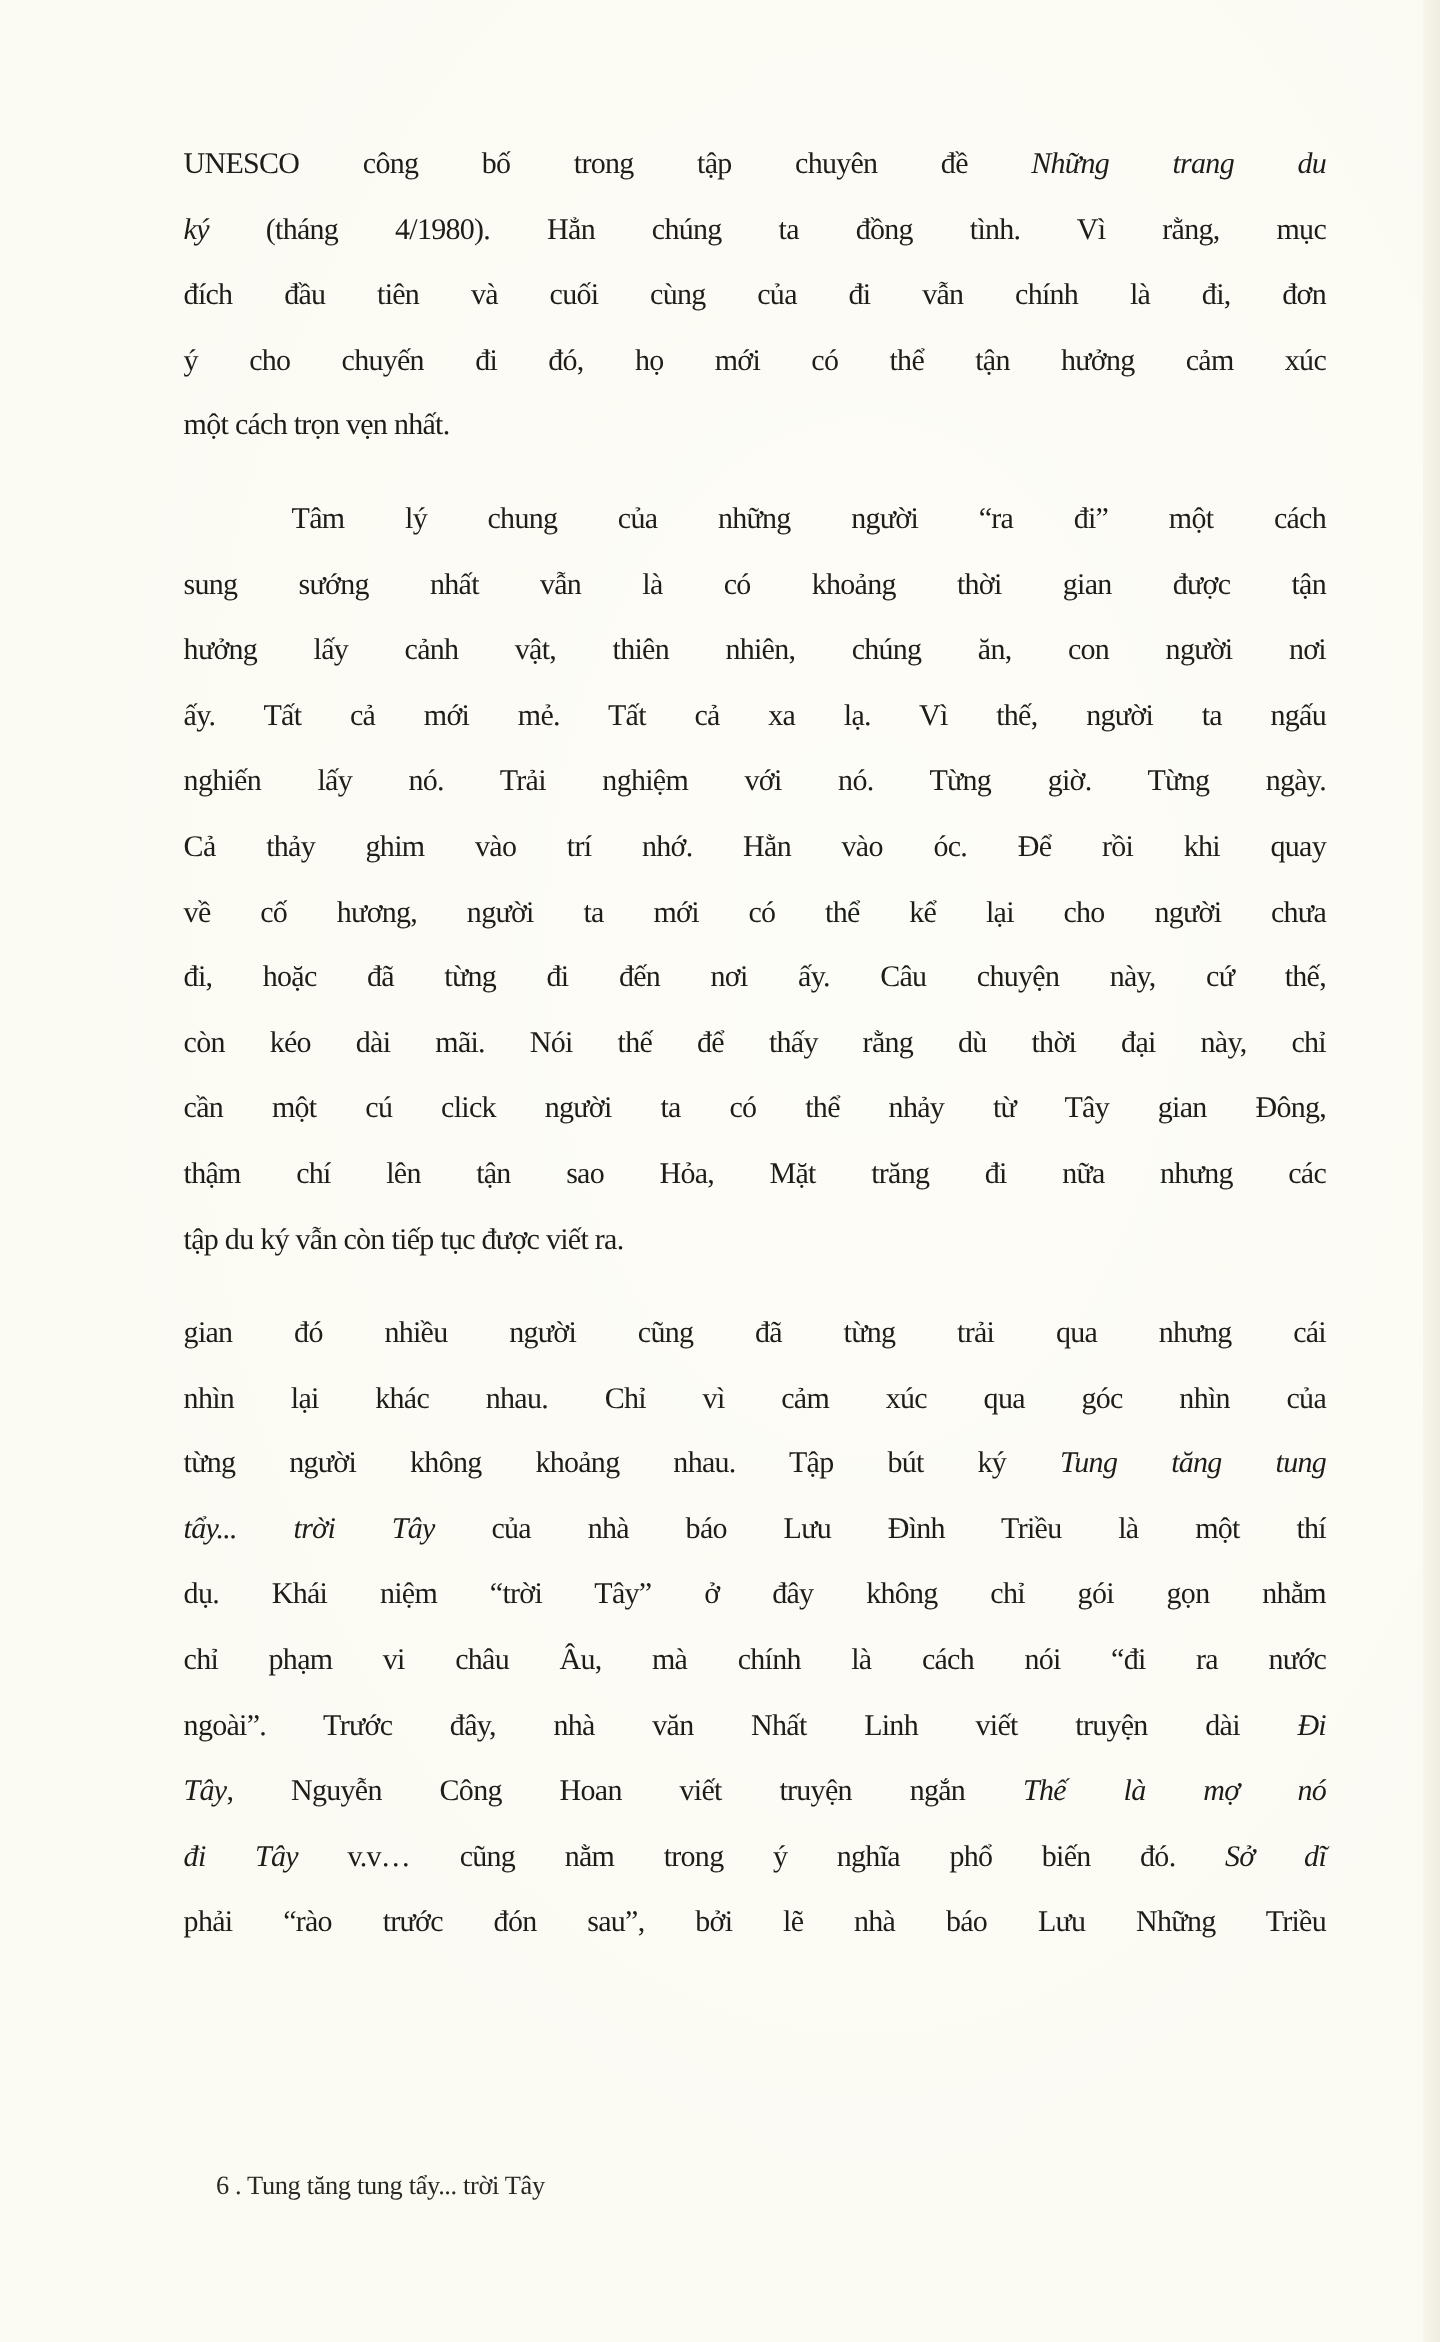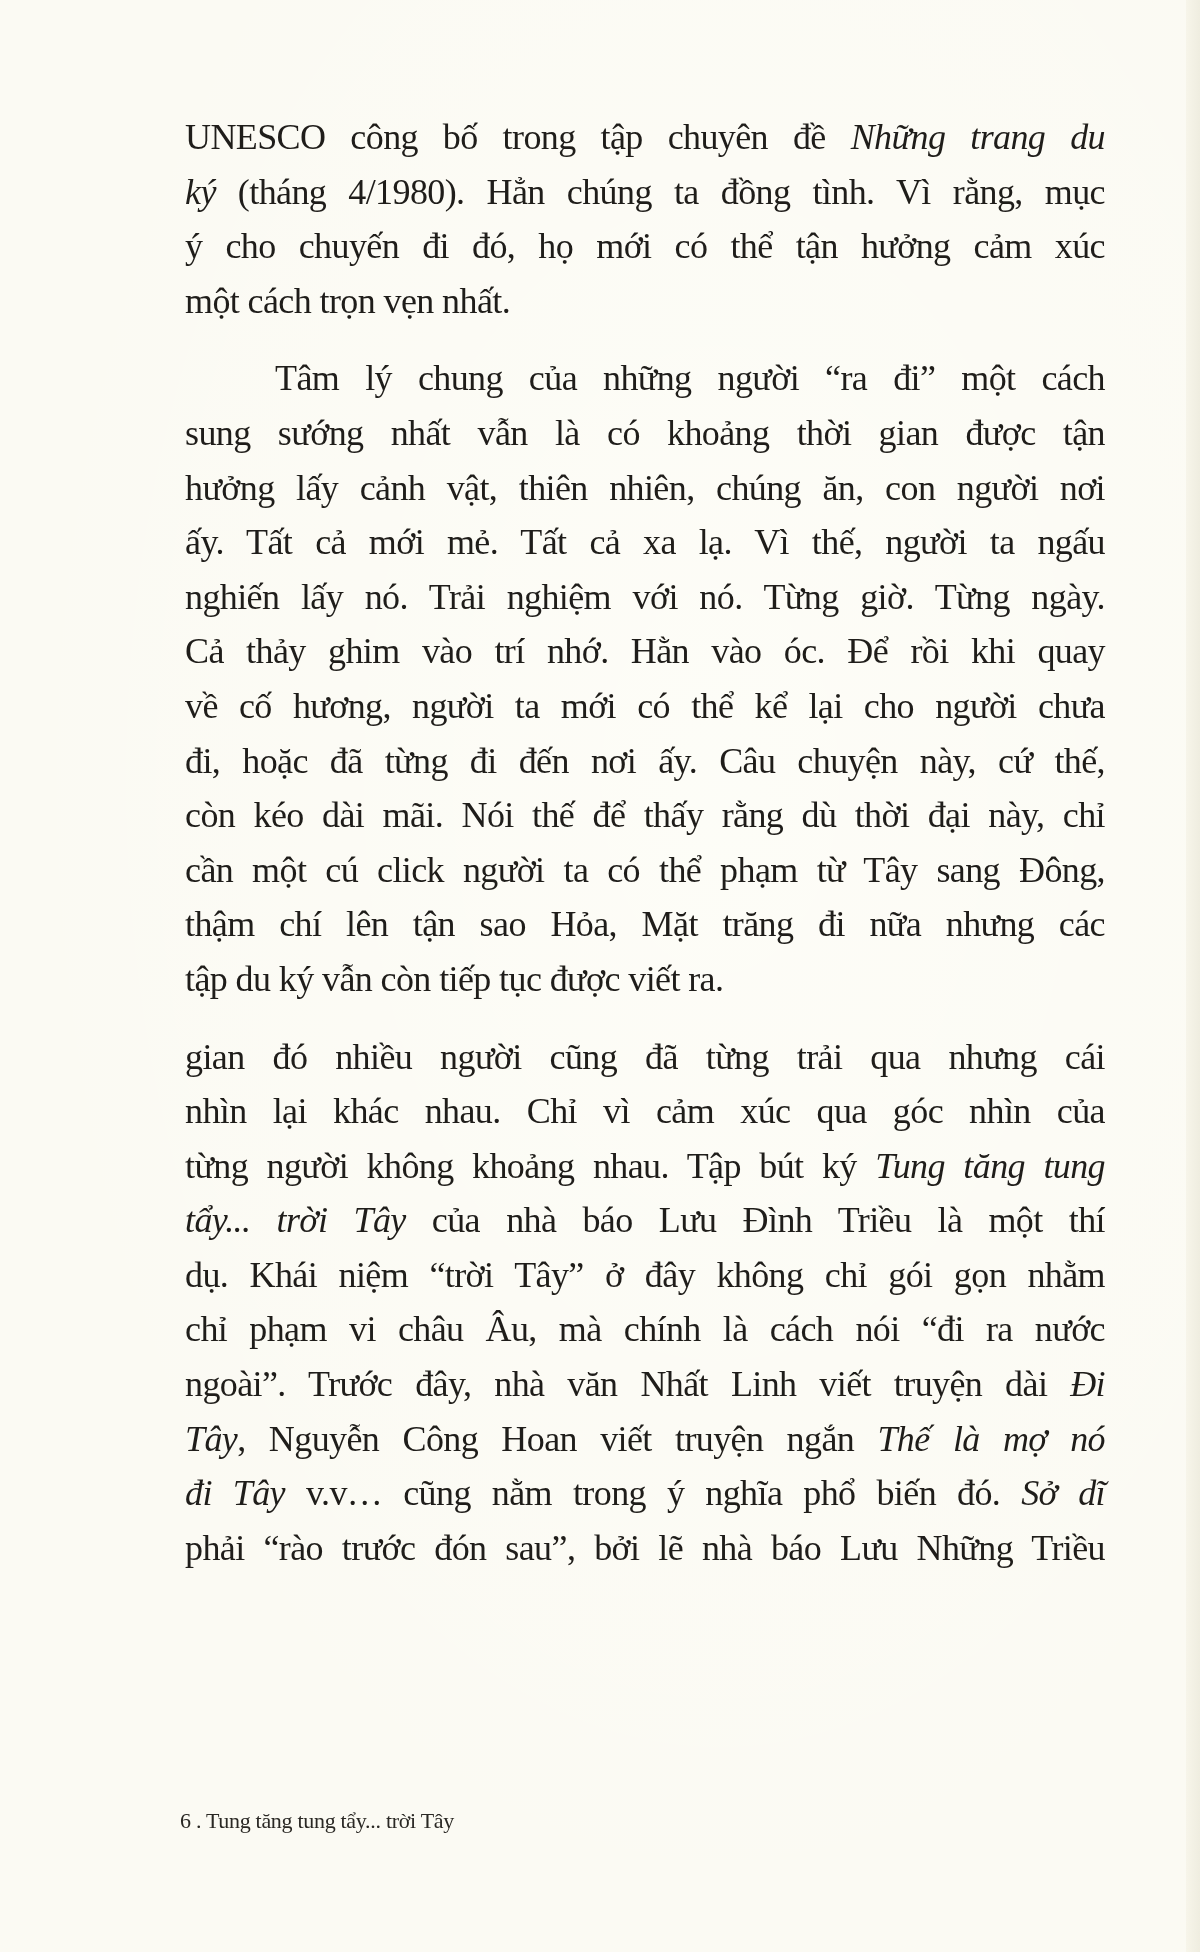--- a/index.html
+++ b/index.html
@@ -36,26 +36,25 @@
     .body-text {
       position: absolute;
       left: 153px;
       top: 110px;
       width: 952px;
     }
     .line {
       display: block;
       height: 54.6px;
       line-height: 54.6px;
-      font-size: 36px;
+      font-size: 25px;
       white-space: nowrap;
       text-align: justify;
       text-align-last: justify;
       letter-spacing: -0.6px;
-      margin-left: 32px;
     }
     .line.last {
       text-align-last: left;
     }
     .line.indent {
       padding-left: 90px;
     }
     .para-gap {
       display: block;
       height: 23px;
@@ -76,35 +75,36 @@
 </head>
 <body>
 
 <div class="page">
   <div class="right-edge"></div>
 
   <div class="body-text" id="body-text">
       <div class="paragraph">
         <span class="line"><span>UNESCO công bố trong tập chuyên đề </span><span class="it">Những trang du</span></span>
         <span class="line"><span class="it">ký</span><span> (tháng 4/1980). Hẳn chúng ta đồng tình. Vì rằng, mục</span></span>
+        <span class="line"><span>đích đầu tiên và cuối cùng của đi vẫn chính là đi, đơn</span></span>
         <span class="line"><span>ý cho chuyến đi đó, họ mới có thể tận hưởng cảm xúc</span></span>
         <span class="line last"><span>một cách trọn vẹn nhất.</span></span>
       </div>
       <span class="para-gap"></span>
       <div class="paragraph">
         <span class="line indent"><span>Tâm lý chung của những người “ra đi” một cách</span></span>
         <span class="line"><span>sung sướng nhất vẫn là có khoảng thời gian được tận</span></span>
         <span class="line"><span>hưởng lấy cảnh vật, thiên nhiên, chúng ăn, con người nơi</span></span>
         <span class="line"><span>ấy. Tất cả mới mẻ. Tất cả xa lạ. Vì thế, người ta ngấu</span></span>
         <span class="line"><span>nghiến lấy nó. Trải nghiệm với nó. Từng giờ. Từng ngày.</span></span>
         <span class="line"><span>Cả thảy ghim vào trí nhớ. Hằn vào óc. Để rồi khi quay</span></span>
         <span class="line"><span>về cố hương, người ta mới có thể kể lại cho người chưa</span></span>
         <span class="line"><span>đi, hoặc đã từng đi đến nơi ấy. Câu chuyện này, cứ thế,</span></span>
         <span class="line"><span>còn kéo dài mãi. Nói thế để thấy rằng dù thời đại này, chỉ</span></span>
-        <span class="line"><span>cần một cú click người ta có thể phạm từ Tây sang Đông,</span></span>
+        <span class="line"><span>cần một cú click người ta có thể nhảy từ Tây gian Đông,</span></span>
         <span class="line"><span>thậm chí lên tận sao Hỏa, Mặt trăng đi nữa nhưng các</span></span>
         <span class="line last"><span>tập du ký vẫn còn tiếp tục được viết ra.</span></span>
       </div>
       <span class="para-gap"></span>
       <div class="paragraph">
         <span class="line"><span>gian đó nhiều người cũng đã từng trải qua nhưng cái</span></span>
         <span class="line"><span>nhìn lại khác nhau. Chỉ vì cảm xúc qua góc nhìn của</span></span>
         <span class="line"><span>từng người không khoảng nhau. Tập bút ký </span><span class="it">Tung tăng tung</span></span>
         <span class="line"><span class="it">tẩy... trời Tây</span><span> của nhà báo Lưu Đình Triều là một thí</span></span>
         <span class="line"><span>dụ. Khái niệm “trời Tây” ở đây không chỉ gói gọn nhằm</span></span>

